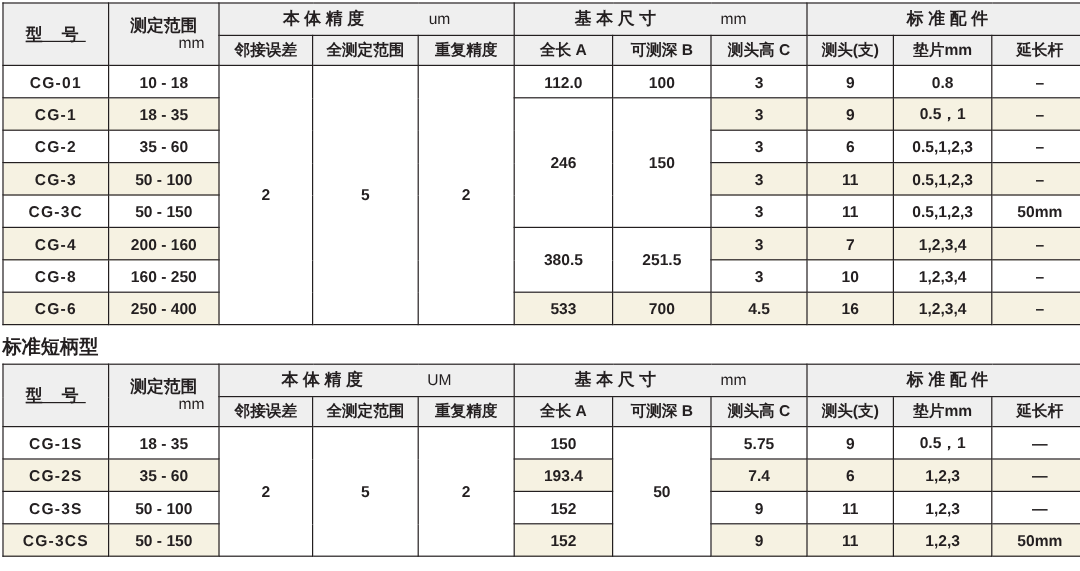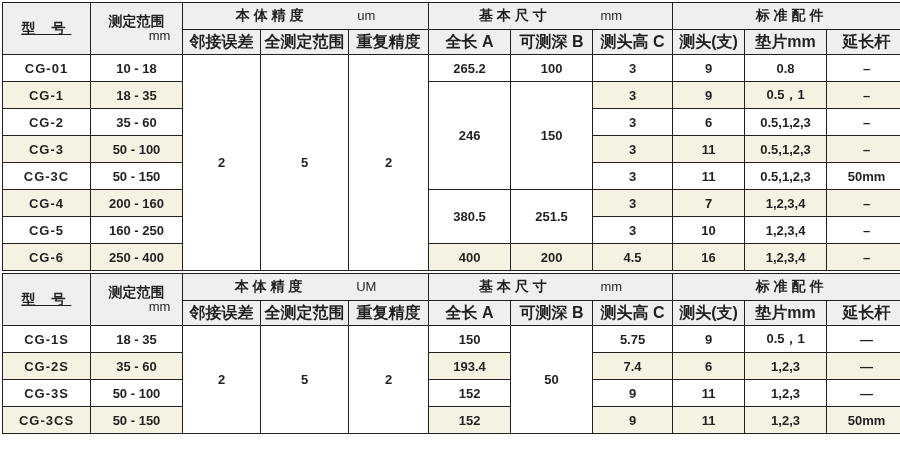--- a/index.html
+++ b/index.html
@@ -39,21 +39,21 @@
     font-size: 14px;
   }
   table.spec .hdr .unit {
     font-size: 13px;
     font-weight: normal;
     letter-spacing: 0;
     margin-left: 46px;
   }
   table.spec .hdr2 {
     background: #efefef;
-    font-size: 16px;
+    font-size: 13px;
     font-weight: bold;
     height: 24px;
   }
   td.alt {
     background: #f6f2e2;
     margin-left: 47px;
   }
   td.model {
     letter-spacing: 1px;
     font-size: 13.5px;
@@ -131,21 +131,21 @@
       <td class="hdr2">垫片mm</td>
       <td class="hdr2">延长杆</td>
     </tr>
 
     <tr>
       <td class="model">CG-01</td>
       <td>10 - 18</td>
       <td rowspan="8">2</td>
       <td rowspan="8">5</td>
       <td rowspan="8">2</td>
-      <td>265.2</td>
+      <td>112.0</td>
       <td>100</td>
       <td>3</td>
       <td>9</td>
       <td>0.8</td>
       <td class="dash">–</td>
     </tr>
 
     <tr>
       <td class="model alt">CG-1</td>
       <td class="alt">18 - 35</td>
@@ -189,41 +189,42 @@
       <td class="alt">200 - 160</td>
       <td rowspan="2">380.5</td>
       <td rowspan="2">251.5</td>
       <td class="alt">3</td>
       <td class="alt">7</td>
       <td class="alt">1,2,3,4</td>
       <td class="alt dash">–</td>
     </tr>
 
     <tr>
-      <td class="model">CG-5</td>
+      <td class="model">CG-8</td>
       <td>160 - 250</td>
       <td>3</td>
       <td>10</td>
       <td>1,2,3,4</td>
       <td class="dash">–</td>
     </tr>
 
     <tr>
       <td class="model alt">CG-6</td>
       <td class="alt">250 - 400</td>
-      <td class="alt">400</td>
-      <td class="alt">200</td>
+      <td class="alt">533</td>
+      <td class="alt">700</td>
       <td class="alt">4.5</td>
       <td class="alt">16</td>
       <td class="alt">1,2,3,4</td>
       <td class="alt dash">–</td>
     </tr>
   </tbody>
     </table>
 
+  <div class="title">标准短柄型</div>
 
   <table class="spec">
     <colgroup>
       <col style="width:88px">
       <col style="width:92px">
       <col style="width:78px">
       <col style="width:88px">
       <col style="width:80px">
       <col style="width:82px">
       <col style="width:82px">

